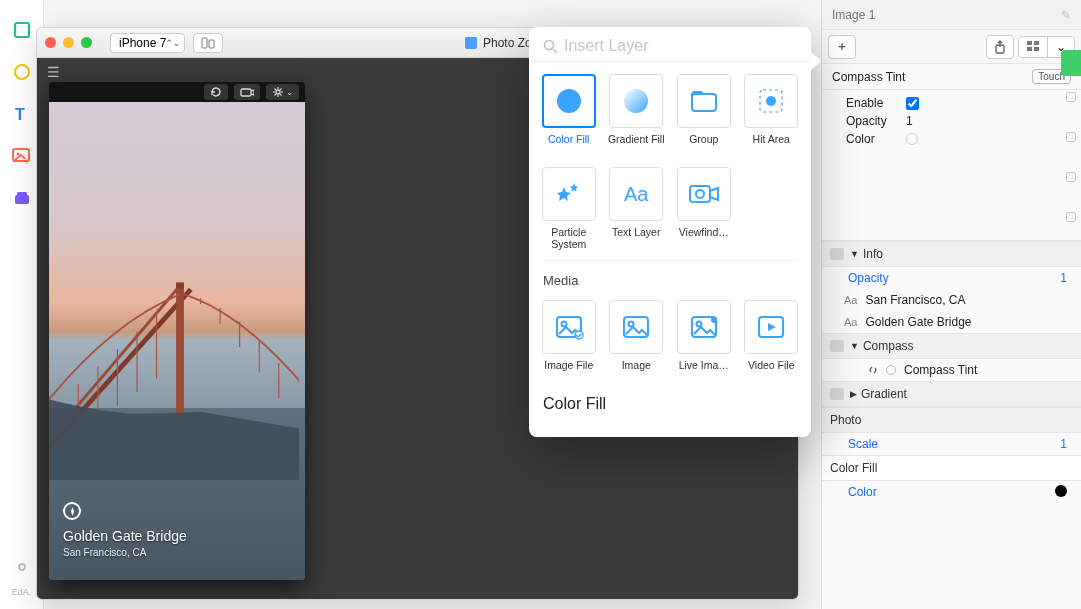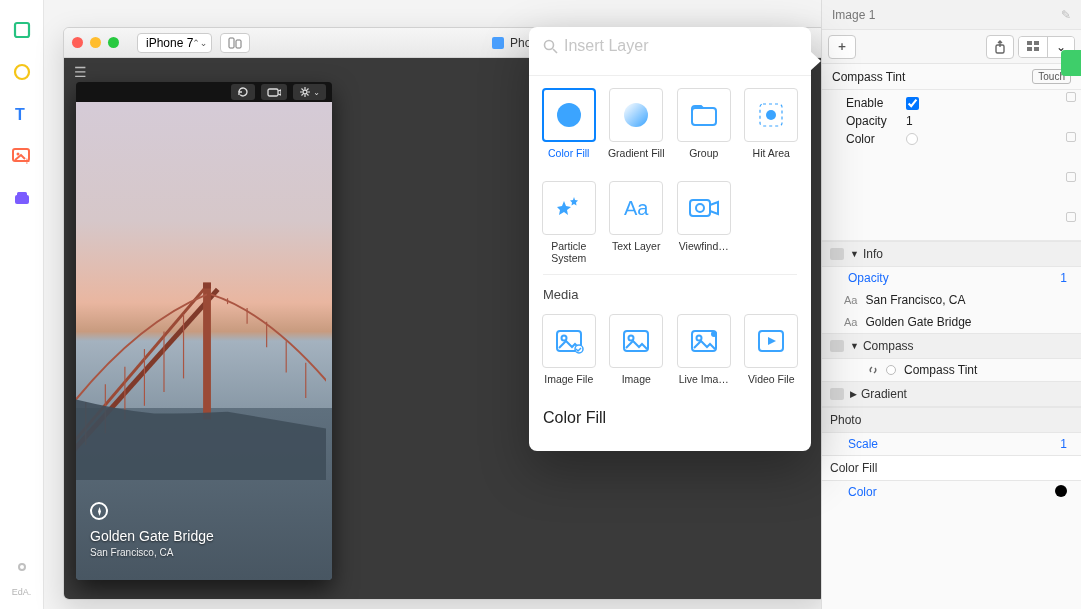--- a/index.html
+++ b/index.html
@@ -6,21 +6,21 @@
   html, body { width: 1081px; height: 609px; overflow: hidden; background: #f7f7f7; }
   .app { position: relative; width: 1081px; height: 609px; background: #f4f4f4; }
 
   
   .left-tools { position: absolute; left: 0; top: 0; width: 44px; height: 100%; background: #fff; border-right: 1px solid #e5e5e5; display: flex; flex-direction: column; align-items: center; padding-top: 18px; gap: 18px; }
   .left-tools .tool { width: 24px; height: 24px; display: flex; align-items: center; justify-content: center; }
   .left-bottom { position: absolute; bottom: 12px; left: 0; right: 0; display:flex; flex-direction:column; align-items:center; gap:16px; color:#b5b5b5; font-size:9px;}
   .left-bottom .circ { width: 8px; height: 8px; border:2px solid #c0c0c0; border-radius:50%; }
 
   
-  .device-window { position: absolute; left: 63px; top: 27px; width: 763px; height: 573px; background: #f2f2f2; border: 1px solid #d0d0d0; border-radius: 6px; box-shadow: 0 10px 30px rgba(0,0,0,.15); overflow: hidden; }
+  .device-window { position: absolute; left: 36px; top: 27px; width: 763px; height: 573px; background: #f2f2f2; border: 1px solid #d0d0d0; border-radius: 6px; box-shadow: 0 10px 30px rgba(0,0,0,.15); overflow: hidden; }
   .device-titlebar { height: 30px; background: linear-gradient(#f6f6f6,#e8e8e8); border-bottom: 1px solid #d4d4d4; display: flex; align-items: center; padding: 0 8px; }
   .traffic { display:flex; gap:7px; }
   .traffic span { width: 11px; height: 11px; border-radius:50%; display:block; }
   .trf-close{background:#ff5f57;} .trf-min{background:#ffbd2e;} .trf-max{background:#28c940;}
   .device-select { margin-left: 18px; font-size: 12px; height: 20px; border:1px solid #ccc; border-radius:4px; background:#fff; padding:0 18px 0 8px; position:relative; display:flex; align-items:center;}
   .chev { position:absolute; right:4px; font-size:9px; color:#555; }
   .seg-btn { margin-left: 8px; width: 30px; height: 20px; border:1px solid #ccc; border-radius:4px; background:#fff; display:flex;align-items:center;justify-content:center;}
   .title-center { flex:1; text-align:center; font-size:12px; color:#333; display:flex; align-items:center; justify-content:center; gap:6px;}
   .title-center .photoicon { width:12px; height:12px; background:#4aa0ff; border-radius:2px; position:relative;}
   .device-body { height: calc(100% - 30px); background: #3a3a3a; display:flex; padding: 14px 12px;}
@@ -33,21 +33,21 @@
   .water {position:absolute; left:0;right:0;bottom:0; height:36%; background:linear-gradient(180deg,#5f707e,#485662);} 
   .bridge { position:absolute; left:0; right:0; top:34%; height:45%; pointer-events:none;}
   .overlay-text { position:absolute; left:14px; bottom:22px; color:#fff; text-shadow:0 1px 2px rgba(0,0,0,.6);}
   .overlay-text .compass { width:18px;height:18px;border:2px solid #fff;border-radius:50%; display:flex;align-items:center;justify-content:center; margin-bottom:8px;}
   .overlay-text h3{font-size:14px;font-weight:500;margin-bottom:3px;}
   .overlay-text p{font-size:10px;opacity:.9;}
 
   
   .popover { position:absolute; left: 529px; top: 27px; width: 282px; background:#fff; border-radius:8px; box-shadow: 0 20px 50px rgba(0,0,0,.3); padding: 0 0 18px 0; z-index:10; }
   .pop-arrow { position:absolute; top:24px; right:-10px; width:0;height:0; border-top:10px solid transparent;border-bottom:10px solid transparent;border-left:11px solid #fff;}
-  .pop-search { display:flex; align-items:center; padding: 10px 14px 20px 14px; border-bottom:1px solid #eee;}
+  .pop-search { display:flex; align-items:center; padding: 10px 14px 6px 14px; border-bottom:1px solid #eee;}
   .pop-search svg{margin-right:6px;}
   .pop-search input { flex:1; border:none; outline:none; font-size:16px; color:#555;}
   .pop-search input::placeholder{color:#c6c6c6;}
   .pop-grid { display:grid; grid-template-columns: repeat(4, 1fr); gap: 8px 8px; padding: 12px 10px 0 10px;}
   .pop-tile { display:flex; flex-direction:column; align-items:center; }
   .pop-tile .box { width:54px; height:54px; border:1px solid #ddd; border-radius:4px; display:flex; align-items:center; justify-content:center; background:#fff;}
   .pop-tile.selected .box { border:2px solid #0a84ff; }
   .pop-tile .lbl { font-size:10.5px; margin-top:5px; text-align:center; color:#333; line-height:1.15; min-height:22px;}
   .pop-tile.selected .lbl { color:#0a6cff; }
   .pop-hr { height:1px; background:#eee; margin:10px 14px 12px;}

